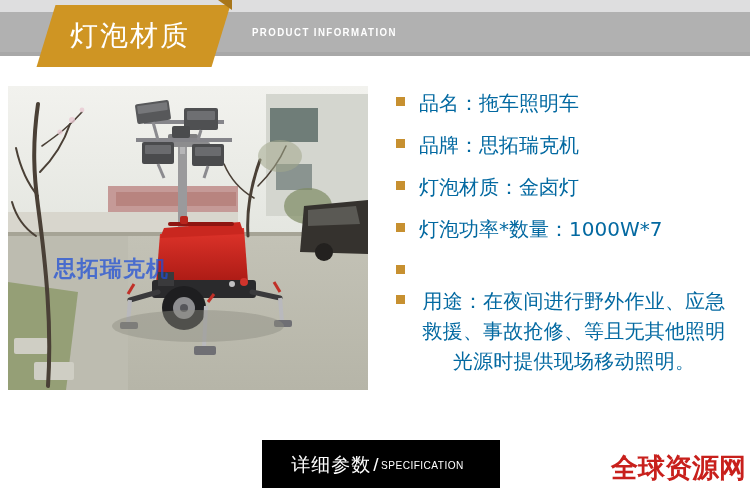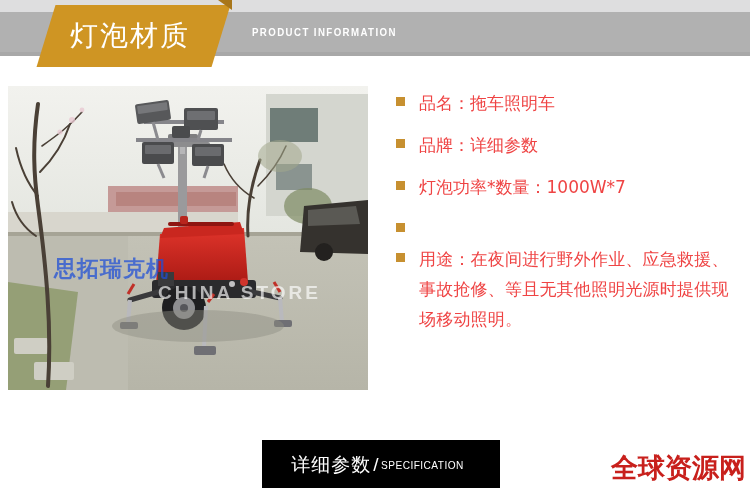--- a/index.html
+++ b/index.html
@@ -149,25 +149,26 @@
   }
   .spec-bullet {
     width: 9px;
     height: 9px;
     background: #c79030;
     margin-top: 9px;
     margin-right: 14px;
     flex: 0 0 auto;
   }
   .spec-text {
-    font-size: 17px;
+    font-size: 20px;
     line-height: 30px;
-    color: #ef4444;
+    color: #0369a1;
     font-family: "DejaVu Sans", "Liberation Sans", sans-serif;
     max-width: 310px;
+    text-align: center;
   }
   .spec-row.multiline .spec-text {
     letter-spacing: 0.2px;
   }
 
   
   .spec-bar {
     position: absolute;
     left: 262px;
     top: 412px;
@@ -344,31 +345,34 @@
     <rect x="186" y="260" width="22" height="9" rx="2" fill="#6f6f74"></rect>
     <g stroke="#c03028" stroke-width="3">
       <line x1="120" y1="208" x2="126" y2="198"></line>
       <line x1="272" y1="206" x2="266" y2="196"></line>
       <line x1="200" y1="216" x2="206" y2="208"></line>
     </g>
 
     <ellipse cx="190" cy="240" rx="86" ry="16" fill="#8e8d82" opacity="0.45"></ellipse>
   </svg>
   <div class="photo-watermark-cn">思拓瑞克机</div>
-  <div class="photo-watermark-en">CHINA STORE</div>
 </div>
 
 <div class="specs">
   <div class="spec-row">
     <div class="spec-bullet"></div>
     <div class="spec-text">品名：拖车照明车</div>
   </div>
   <div class="spec-row">
     <div class="spec-bullet"></div>
-    <div class="spec-text">品牌：详细参数</div>
+    <div class="spec-text">品牌：思拓瑞克机</div>
+  </div>
+  <div class="spec-row">
+    <div class="spec-bullet"></div>
+    <div class="spec-text">灯泡材质：金卤灯</div>
   </div>
   <div class="spec-row">
     <div class="spec-bullet"></div>
     <div class="spec-text">灯泡功率*数量：1000W*7</div>
   </div>
   <div class="spec-row">
     <div class="spec-bullet"></div>
   </div>
   <div class="spec-row multiline">
     <div class="spec-bullet"></div>

